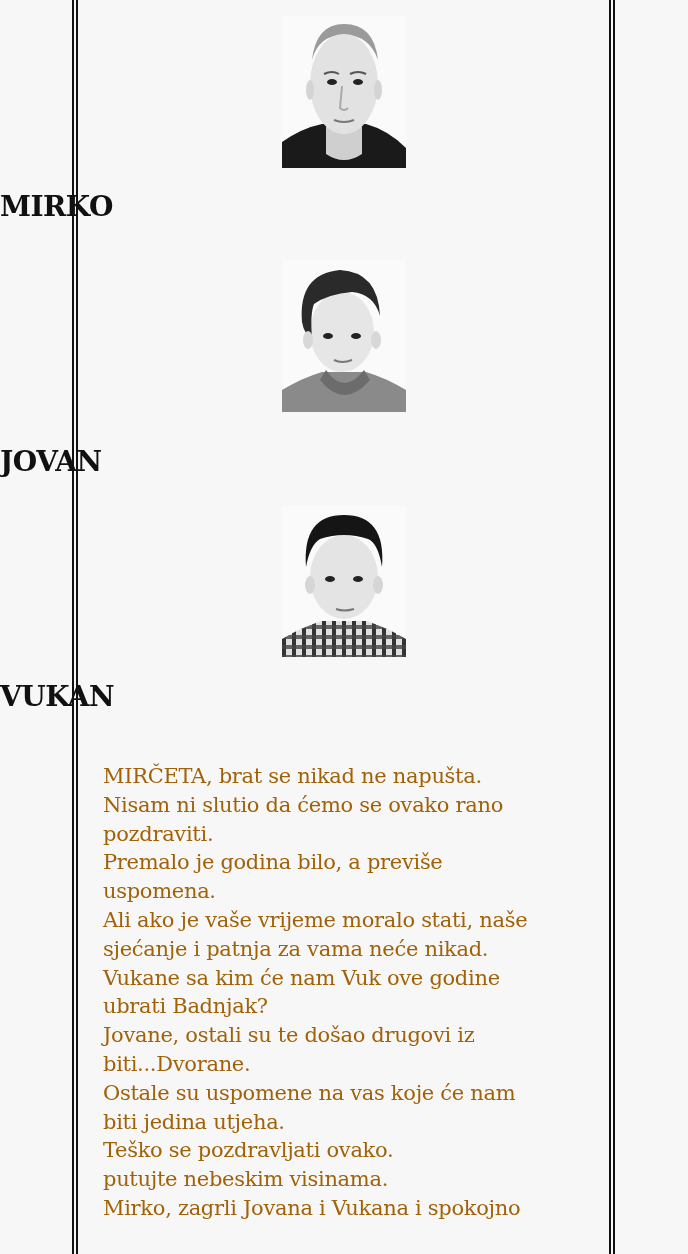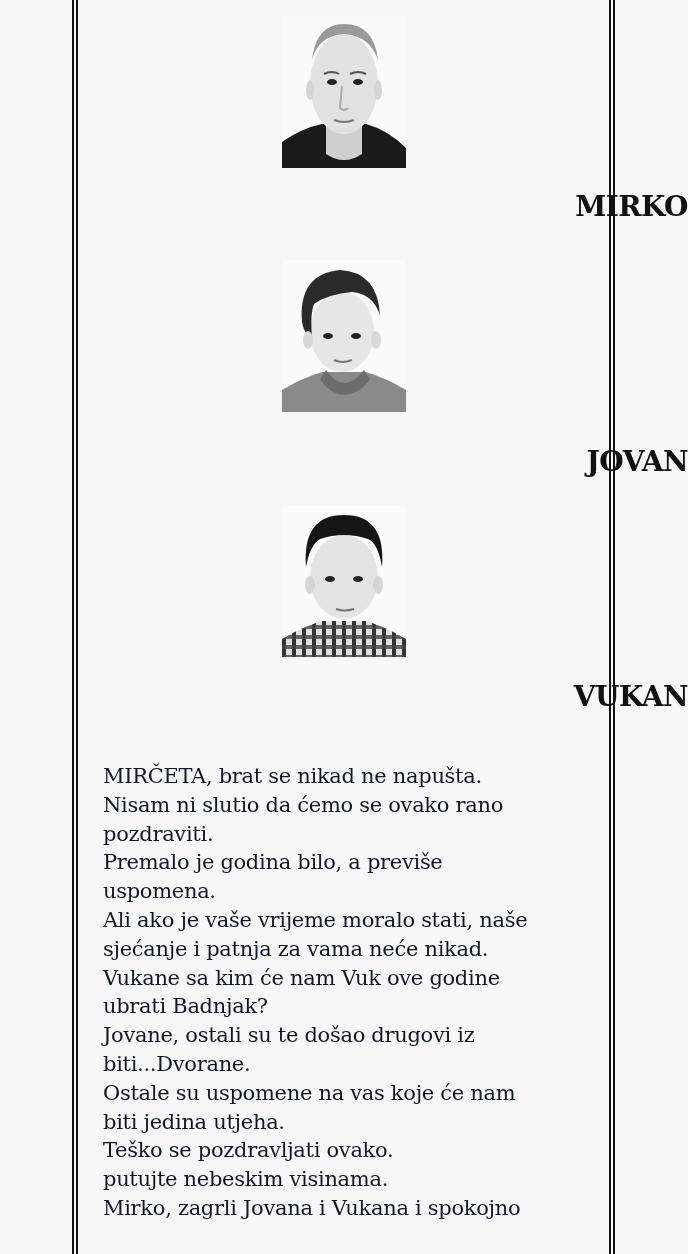--- a/index.html
+++ b/index.html
@@ -30,36 +30,36 @@
       width: 124px;
       height: 152px;
       background: #fff;
       overflow: hidden;
     }
     .photo svg { display: block; }
     .name {
       position: absolute;
       left: 0;
       width: 688px;
-      text-align: right;
+      text-align: left;
       font-family: "DejaVu Serif", "Liberation Serif", serif;
       font-weight: bold;
       font-size: 28px;
       color: #111;
       letter-spacing: -0.5px;
     }
     .message {
       position: absolute;
       left: 103px;
       top: 762px;
       width: 500px;
       font-family: "DejaVu Serif", "Liberation Serif", serif;
       font-size: 21px;
       line-height: 28.8px;
-      color: #0f172a;
+      color: #a16207;
       letter-spacing: -0.3px;
     }
     .message .line { display: block; white-space: nowrap; }
   </style>
 </head>
 <body>
 
 <div class="frame"></div>
 
 <div class="photo" style="top:16px;">

